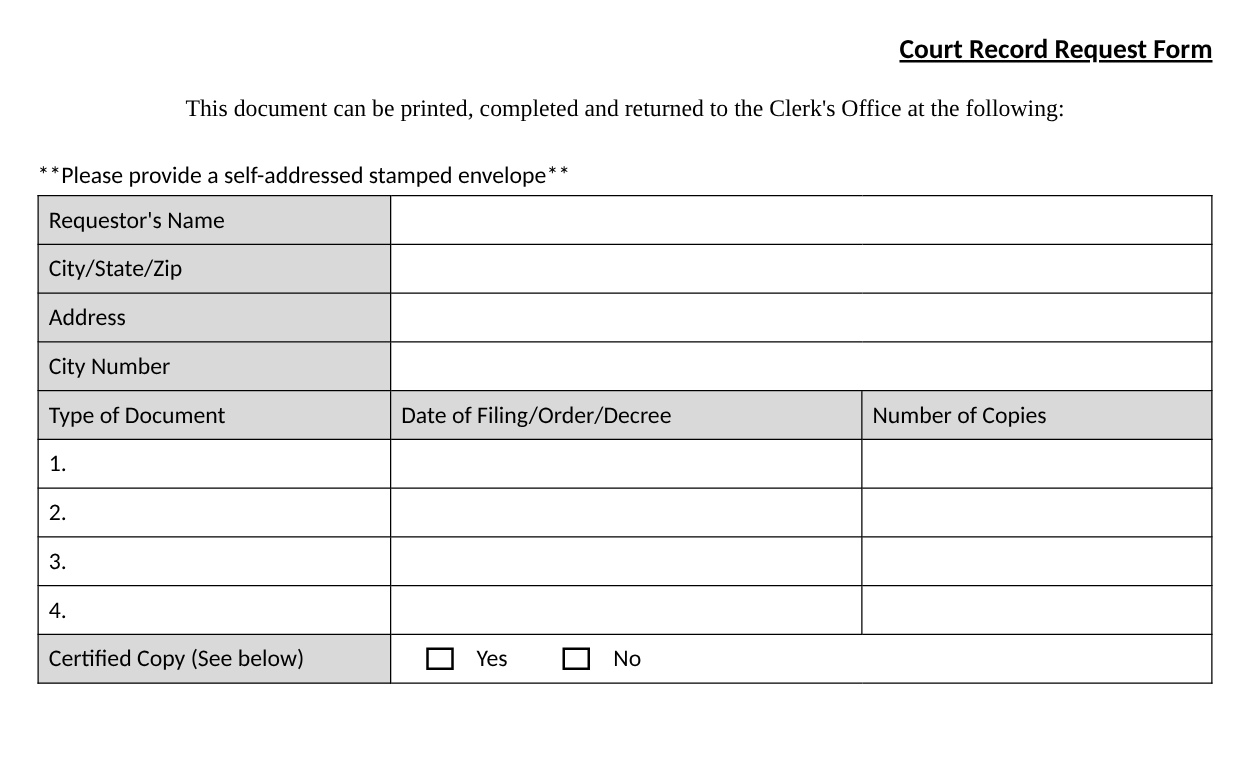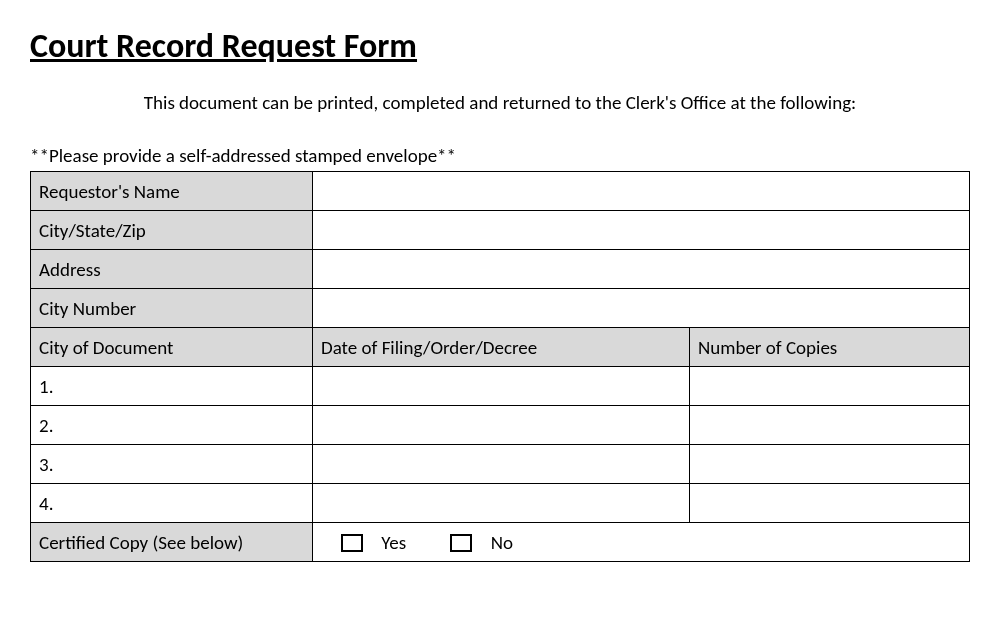--- a/index.html
+++ b/index.html
@@ -10,30 +10,31 @@
     height: 625px;
     background: #fff;
     color: #000;
   }
   .page {
     width: 1000px;
     padding: 10px 30px 0 30px;
     box-sizing: border-box;
   }
   h1.title {
-    text-align: left;
-    font-size: 34px;
+    text-align: right;
+    font-size: 22px;
     font-weight: bold;
     text-decoration: underline;
     margin: 15px 0 25px 0;
   }
   .intro {
     text-align: center;
     font-size: 19px;
     margin: 0 0 30px 0;
+    font-family: Liberation Serif, serif;
   }
   .address {
     text-align: center;
     font-size: 19px;
     font-weight: bold;
     line-height: 1.4;
     margin-bottom: 25px;
   }
   .envelope-note {
     text-align: left;
@@ -102,21 +103,21 @@
     </tr>
     <tr>
       <td class="label">Address</td>
       <td colspan="2"></td>
     </tr>
     <tr>
       <td class="label">City Number</td>
       <td colspan="2"></td>
     </tr>
     <tr>
-      <td class="label">City of Document</td>
+      <td class="label">Type of Document</td>
       <td class="header" style="width:360px">Date of Filing/Order/Decree</td>
       <td class="header">Number of Copies</td>
     </tr>
     <tr>
       <td class="numcell">1.</td>
       <td></td>
       <td></td>
     </tr>
     <tr>
       <td class="numcell">2.</td>

